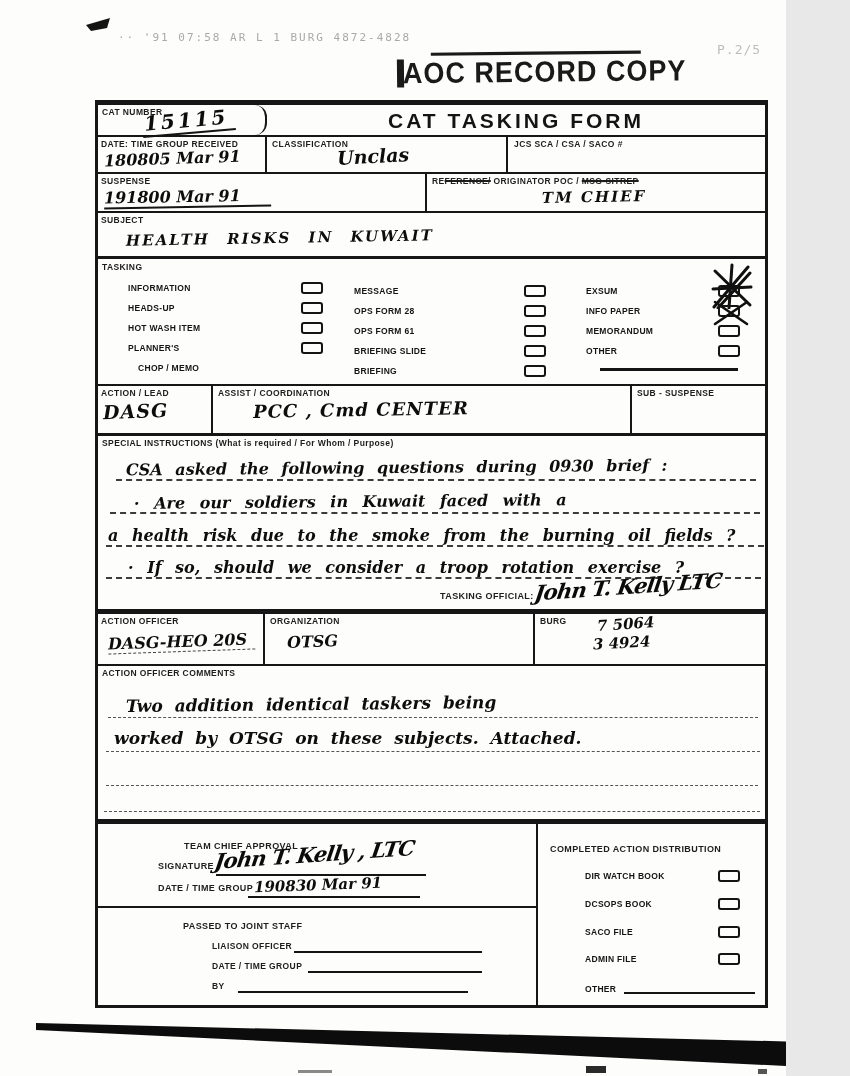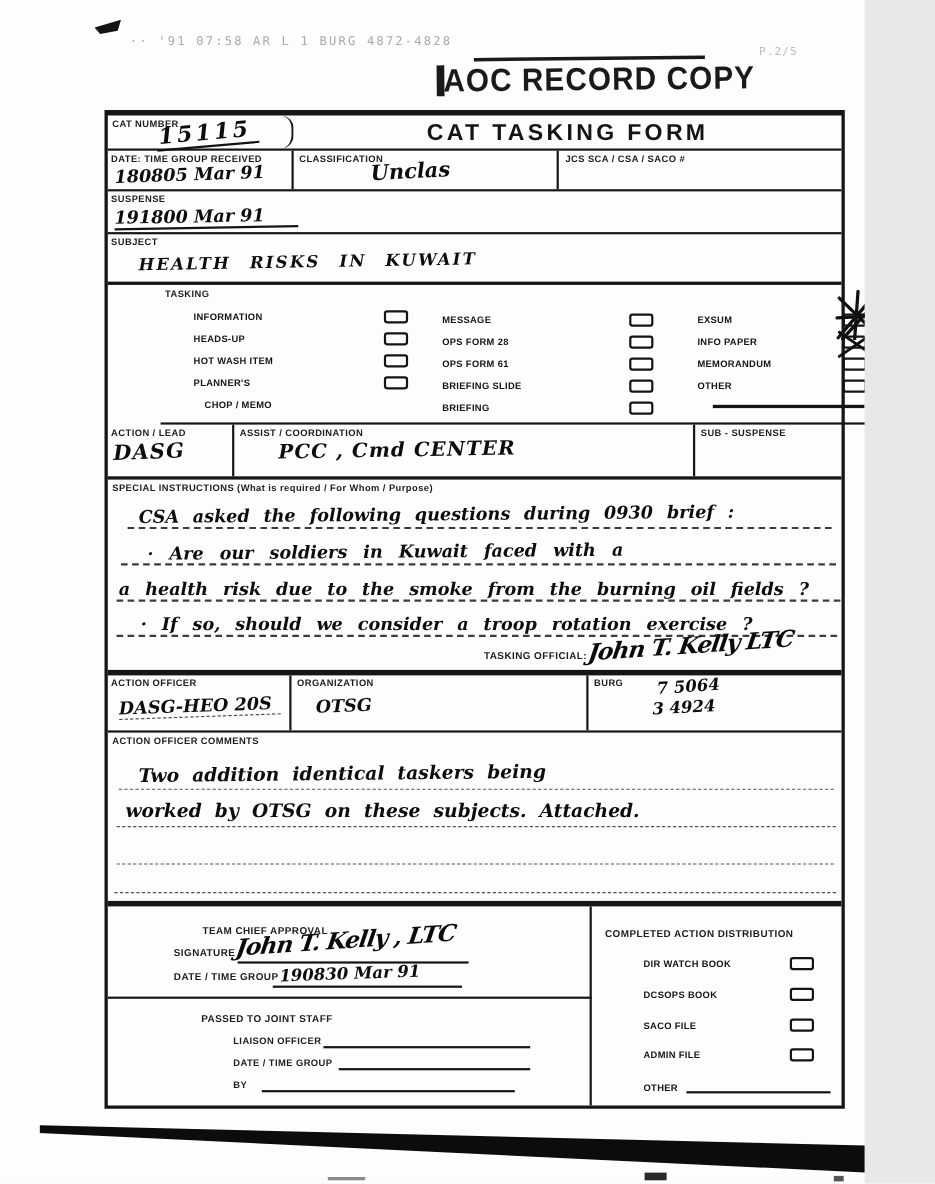--- a/index.html
+++ b/index.html
@@ -2,22 +2,22 @@
 <html><head>
 <meta charset="utf-8">
 <style>
   * { margin:0; padding:0; box-sizing:border-box; }
   body { background:#e8e8e8; font-family:"Liberation Sans", sans-serif; }
   .page { position:relative; width:786px; height:1076px; background:#fdfdfb; overflow:hidden; color:#141414; }
 
   
   .fax-line { position:absolute; left:118px; top:31px; font-family:"DejaVu Sans Mono", monospace;
               font-size:11px; color:#a9a9a9; letter-spacing:2px; }
-  .fax-page { position:absolute; left:690px; top:42px; font-family:"DejaVu Sans Mono", monospace;
-              font-size:10px; color:#bdbdbd; letter-spacing:1px; }
+  .fax-page { position:absolute; left:717px; top:42px; font-family:"DejaVu Sans Mono", monospace;
+              font-size:13px; color:#bdbdbd; letter-spacing:1px; }
   .corner-mark { position:absolute; left:86px; top:18px; }
 
   
   .stamp { position:absolute; left:403px; top:57px; font-size:27px; font-weight:900;
            letter-spacing:1px; color:#1a1a1a; transform:rotate(-0.6deg) scaleY(1.08);
            white-space:nowrap; }
   .stamp::before { content:""; position:absolute; left:28px; top:-4px; width:210px; height:3px; background:#1a1a1a; }
   .stamp::after  { content:""; position:absolute; left:-6px; top:2px; width:7px; height:26px; background:#1a1a1a; }
 
   
@@ -79,28 +79,34 @@
       <div class="cell" style="left:410px; width:257px;">
         <span class="lbl" style="left:6px; top:2px;">JCS SCA / CSA / SACO #</span>
       </div>
     </div>
 
     <div class="row" style="top:69px; height:39px;">
       <div class="cell" style="left:0; width:329px;">
         <span class="lbl" style="left:3px; top:2px;">SUSPENSE</span>
         <span class="hw" style="position:absolute; left:6px; top:13px; font-size:16px; transform:rotate(-1deg); border-bottom:2px solid #141414; padding-right:30px;">191800  Mar 91</span>
       </div>
+      <div class="cell" style="left:329px; width:338px;">
+        <span class="lbl" style="left:5px; top:2px;">
+          <span>RE</span><span style="text-decoration:line-through; text-decoration-thickness:2px;">FERENCE/</span><span> ORIGINATOR POC / </span><span style="text-decoration:line-through; text-decoration-thickness:2px;">MSG-SITREP</span>
+        </span>
+        <span class="hw" style="position:absolute; left:115px; top:14px; font-size:15px; letter-spacing:2px; transform:rotate(-1deg);">TM CHIEF</span>
+      </div>
     </div>
 
     <div class="row" style="top:108px; height:46px; border-bottom-width:3px;">
       <span class="lbl" style="left:3px; top:2px;">SUBJECT</span>
       <span class="hw" style="position:absolute; left:28px; top:16px; font-size:15px; letter-spacing:2px; word-spacing:10px; transform:rotate(-1deg);">HEALTH  RISKS   IN   KUWAIT</span>
     </div>
 
-    <div class="row" style="top:154px; height:127px;margin-left:48px;">
+    <div class="row" style="top:154px; height:127px;">
       <span class="lbl" style="left:4px; top:3px;">TASKING</span>
 
       <div style="position:absolute; left:30px; top:19px; width:195px;">
         <div class="cbrow">
           <span class="cblabel">INFORMATION</span>
             <span class="cb"></span>
         </div>
         <div class="cbrow">
           <span class="cblabel">HEADS-UP</span>
             <span class="cb"></span>

